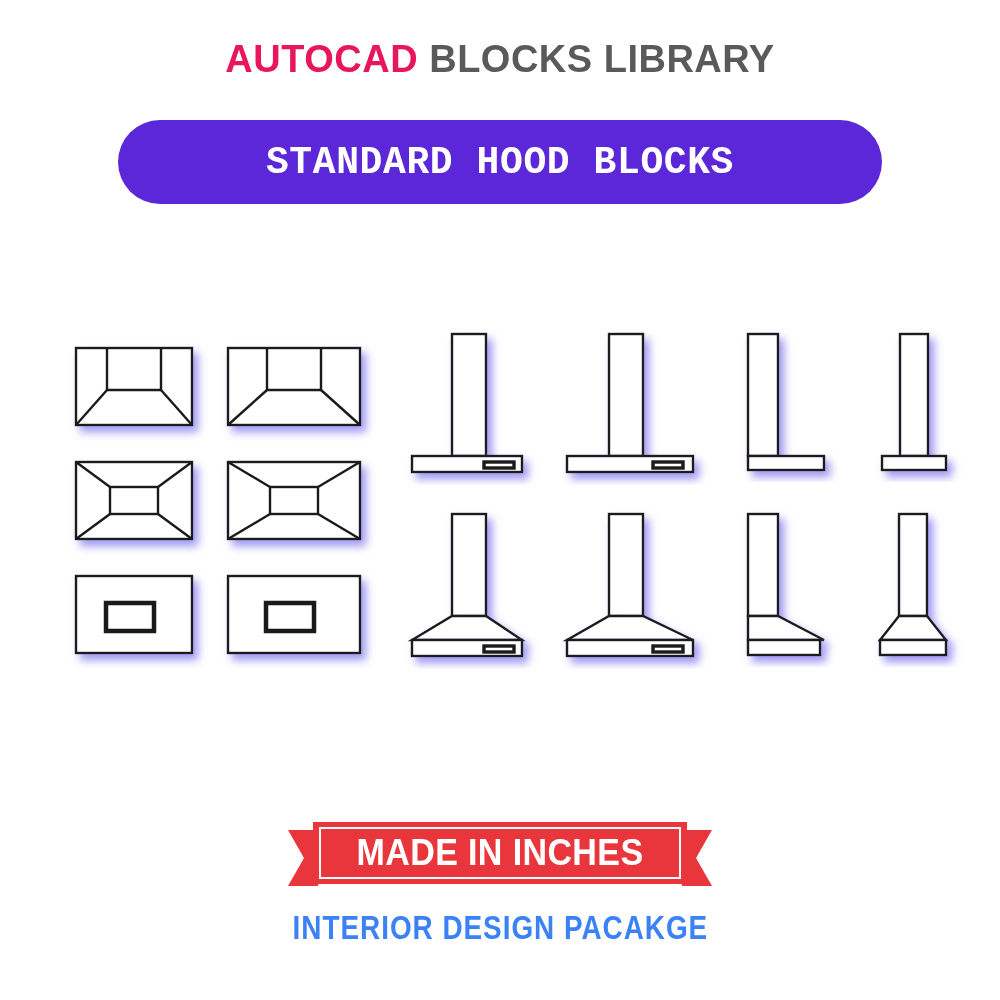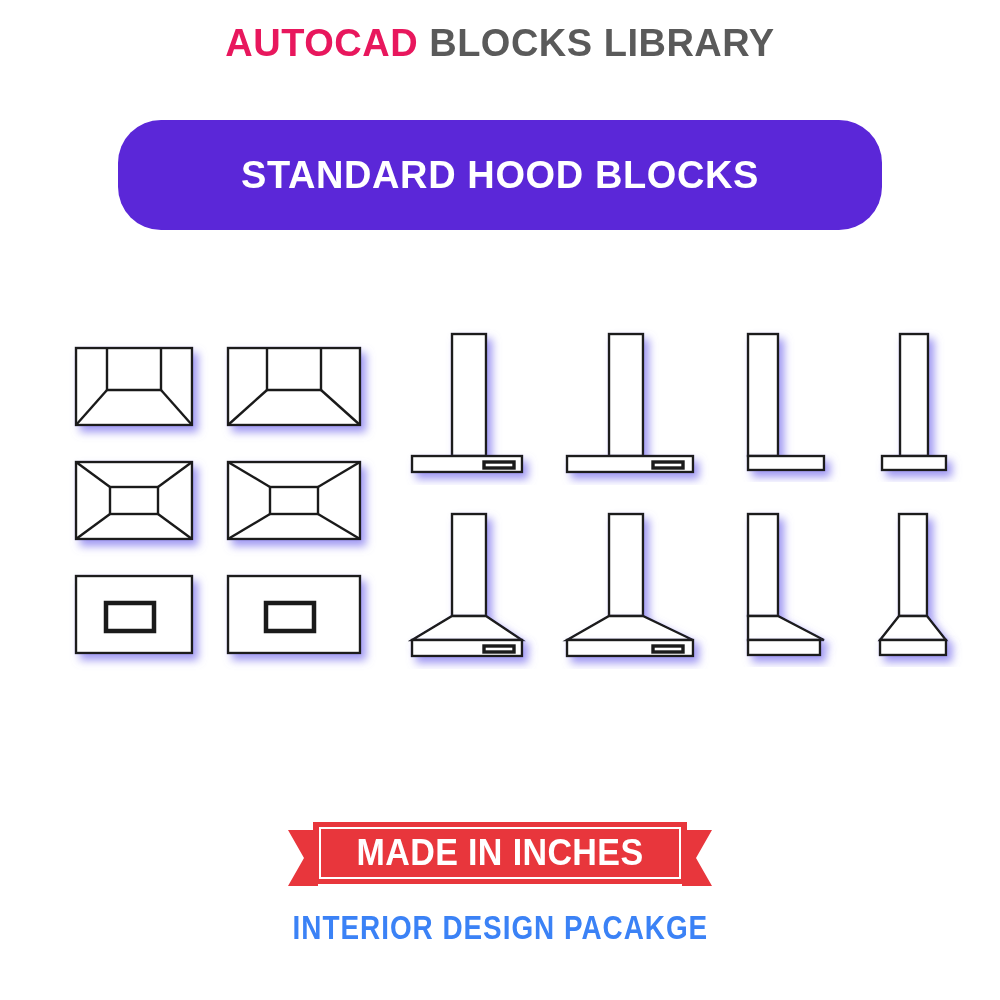--- a/index.html
+++ b/index.html
@@ -11,44 +11,45 @@
     width: 1000px;
     height: 1000px;
     font-family: "Liberation Sans", sans-serif;
     position: relative;
     overflow: hidden;
   }
 
   
   #header-title {
     position: absolute;
-    top: 22px;
+    top: 38px;
     left: 0;
     width: 1000px;
     text-align: center;
     font-size: 38px;
     font-weight: bold;
     letter-spacing: 0.5px;
     white-space: nowrap;
   }
   #header-title .brand { color: #e8175d; }
   #header-title .rest  { color: #5a5a5a; }
 
   
   #title-banner {
     position: absolute;
     left: 118px;
     top: 120px;
     width: 764px;
-    height: 110px;
+    height: 84px;
     background: #5b27d8;
     border-radius: 43px;
     display: flex;
     align-items: center;
     justify-content: center;
+    font-family: Liberation Mono, monospace;
   }
   #title-banner .banner-text {
     color: #ffffff;
     font-size: 38px;
     font-weight: bold;
     letter-spacing: 0.6px;
     white-space: nowrap;
   }
 
   

